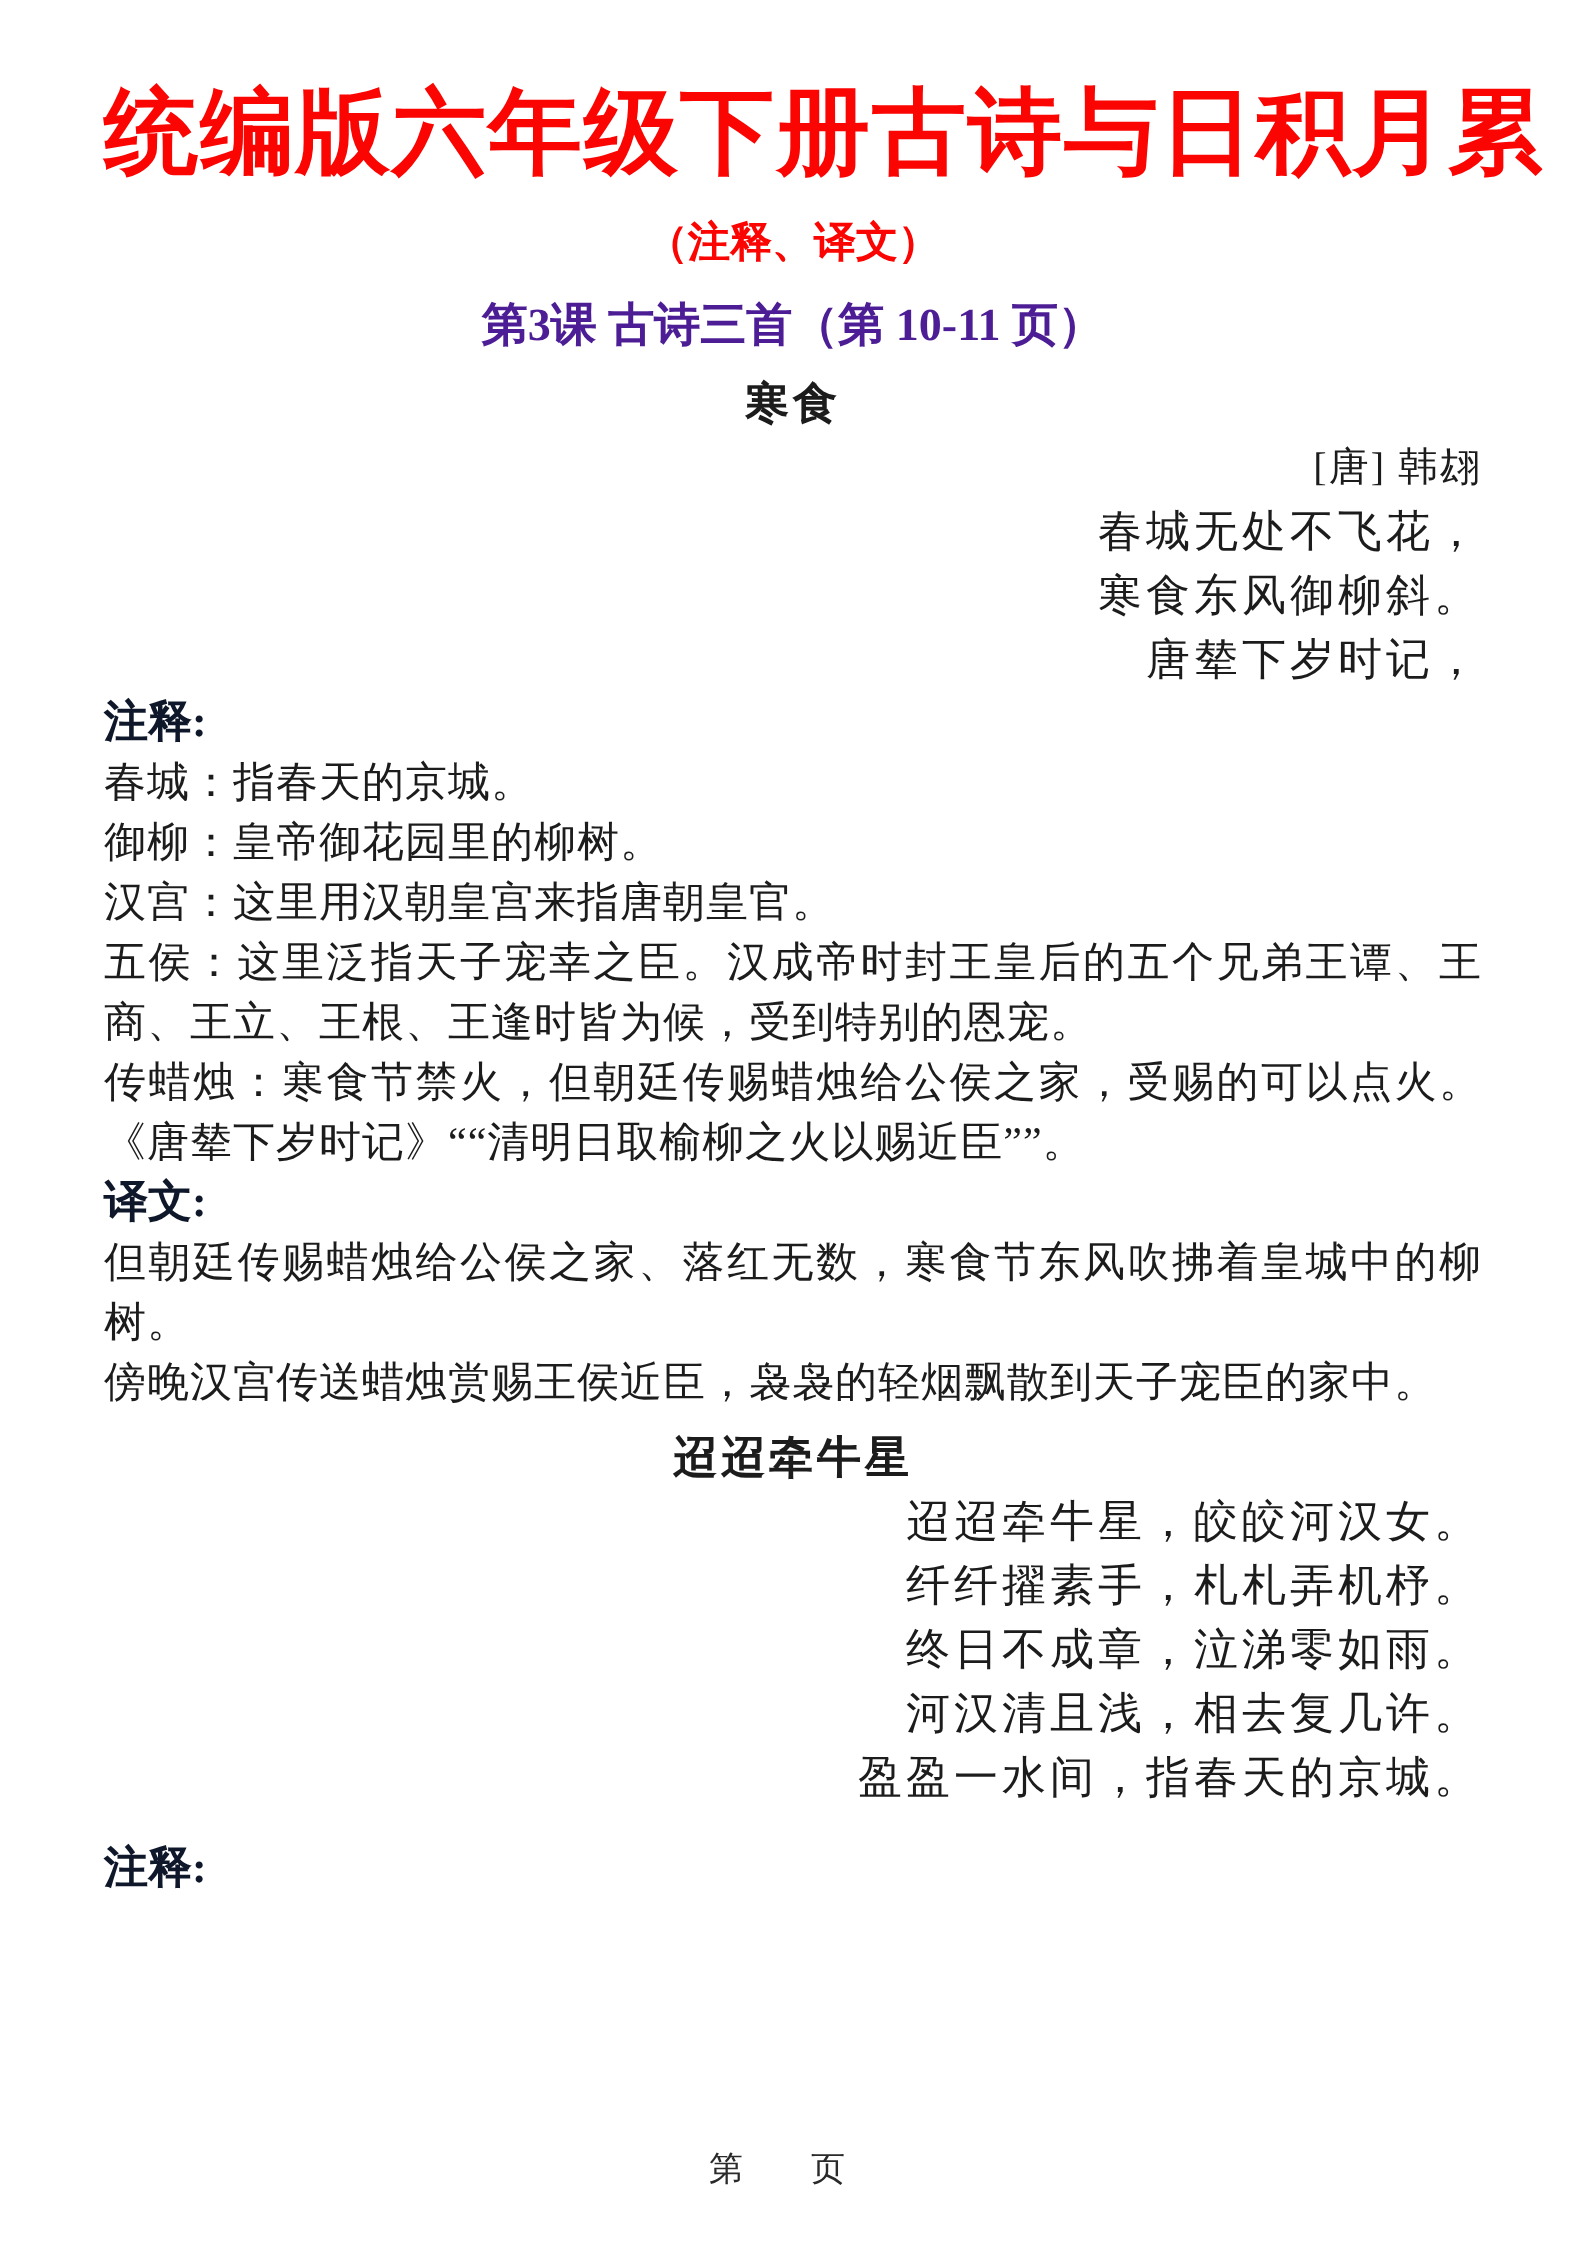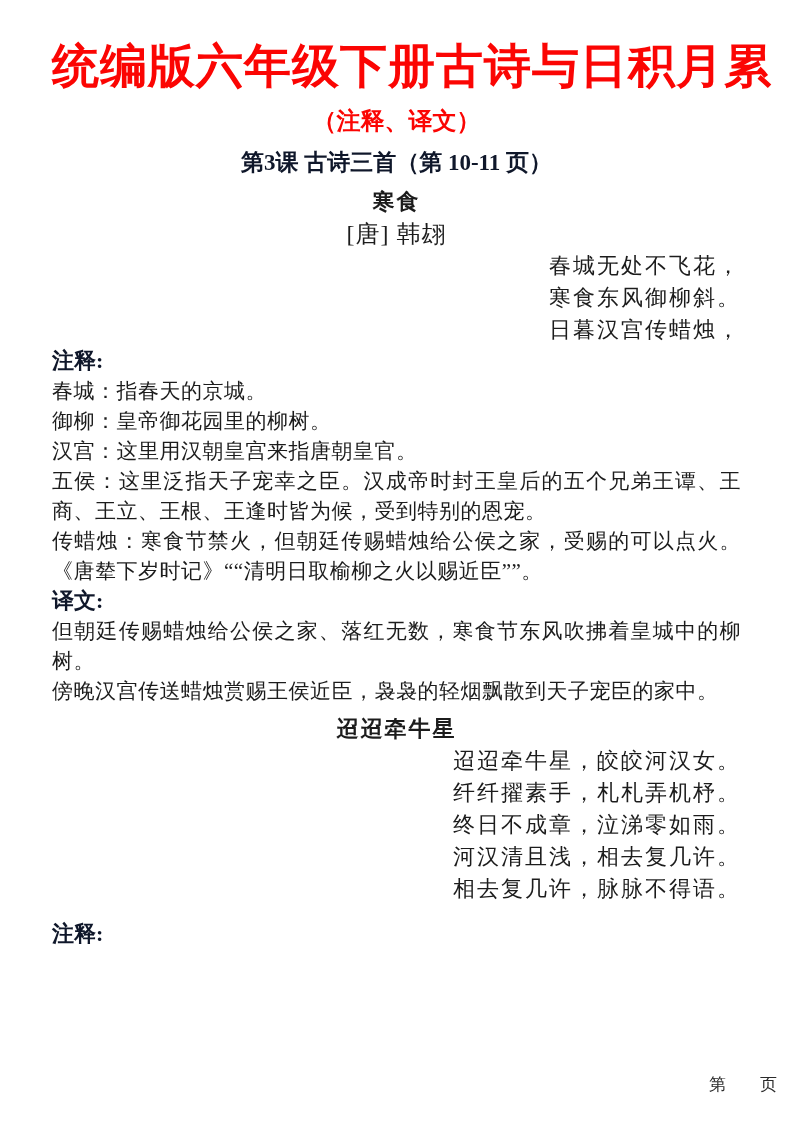--- a/index.html
+++ b/index.html
@@ -21,45 +21,45 @@
     font-weight: 900;
     font-size: 47px;
     line-height: 64px;
     text-align: center;
     color: #fb0503;
     letter-spacing: 1px;
     white-space: nowrap;
   }
   .doc-subtitle {
     font-weight: bold;
-    font-size: 24px;
+    font-size: 21px;
     line-height: 46px;
     text-align: center;
     color: #fb0503;
   }
   .lesson-heading {
     font-weight: bold;
     font-size: 23px;
     line-height: 32px;
     margin-top: 3px;
     text-align: center;
-    color: #0f172a;
+    color: #4c1d95;
   }
   .poem { margin-top: 7px; }
   .poem-title {
     font-weight: bold;
     font-size: 22px;
     line-height: 32px;
     text-align: center;
     letter-spacing: 2px;
   }
   .poem-author {
-    font-size: 24px;
+    font-size: 20px;
     line-height: 32px;
-    text-align: center;
+    text-align: right;
     letter-spacing: 1px;
   }
   .poem-line {
     font-size: 22px;
     line-height: 32px;
     text-align: right;
     letter-spacing: 2px;
   }
   .note-label {
     font-weight: bold;
@@ -71,42 +71,42 @@
     font-size: 21px;
     line-height: 30px;
     text-align: justify;
     letter-spacing: 0.5px;
   }
   .notes-bottom { margin-top: 14px; }
   .page-footer {
     position: absolute;
     left: 0; right: 16px;
     bottom: 26px;
-    text-align: right;
+    text-align: center;
     font-family: "Liberation Sans", sans-serif;
     font-size: 17px;
     color: #2a2a2a;
   }
   .page-footer .gap { display: inline-block; width: 34px; }
 </style>
 </head>
 <body>
 
 <div class="page">
 
   <h1 class="doc-title">统编版六年级下册古诗与日积月累</h1>
   <h2 class="doc-subtitle">（注释、译文）</h2>
   <h3 class="lesson-heading">第3课 古诗三首（第 10-11 页）</h3>
 
   <section class="poem">
     <div class="poem-title">寒食</div>
     <div class="poem-author">[唐] 韩翃</div>
     <div class="poem-line">春城无处不飞花，</div>
     <div class="poem-line">寒食东风御柳斜。</div>
-    <div class="poem-line">日暮汉宫传蜡烛，</div>
+    <div class="poem-line">唐辇下岁时记，</div>
   </section>
 
   <section>
     <div class="note-label">注释:</div>
     <p class="body-para">春城：指春天的京城。</p>
     <p class="body-para">御柳：皇帝御花园里的柳树。</p>
     <p class="body-para">汉宫：这里用汉朝皇宫来指唐朝皇官。</p>
     <p class="body-para">五侯：这里泛指天子宠幸之臣。汉成帝时封王皇后的五个兄弟王谭、王商、王立、王根、王逢时皆为候，受到特别的恩宠。</p>
     <p class="body-para">传蜡烛：寒食节禁火，但朝廷传赐蜡烛给公侯之家，受赐的可以点火。《唐辇下岁时记》““清明日取榆柳之火以赐近臣””。</p>
   </section>
@@ -116,21 +116,21 @@
     <p class="body-para">但朝廷传赐蜡烛给公侯之家、落红无数，寒食节东风吹拂着皇城中的柳树。</p>
     <p class="body-para">傍晚汉宫传送蜡烛赏赐王侯近臣，袅袅的轻烟飘散到天子宠臣的家中。</p>
   </section>
 
   <section class="poem">
     <div class="poem-title">迢迢牵牛星</div>
     <div class="poem-line">迢迢牵牛星，皎皎河汉女。</div>
     <div class="poem-line">纤纤擢素手，札札弄机杼。</div>
     <div class="poem-line">终日不成章，泣涕零如雨。</div>
     <div class="poem-line">河汉清且浅，相去复几许。</div>
-    <div class="poem-line">相去复几许，脉脉不得语。</div>
+    <div class="poem-line">盈盈一水间，指春天的京城。</div>
   </section>
 
   <section class="notes-bottom">
     <div class="note-label">注释:</div>
   </section>
 
   <div class="page-footer">
     <span>第</span><span class="gap"></span><span>页</span>
   </div>
 

